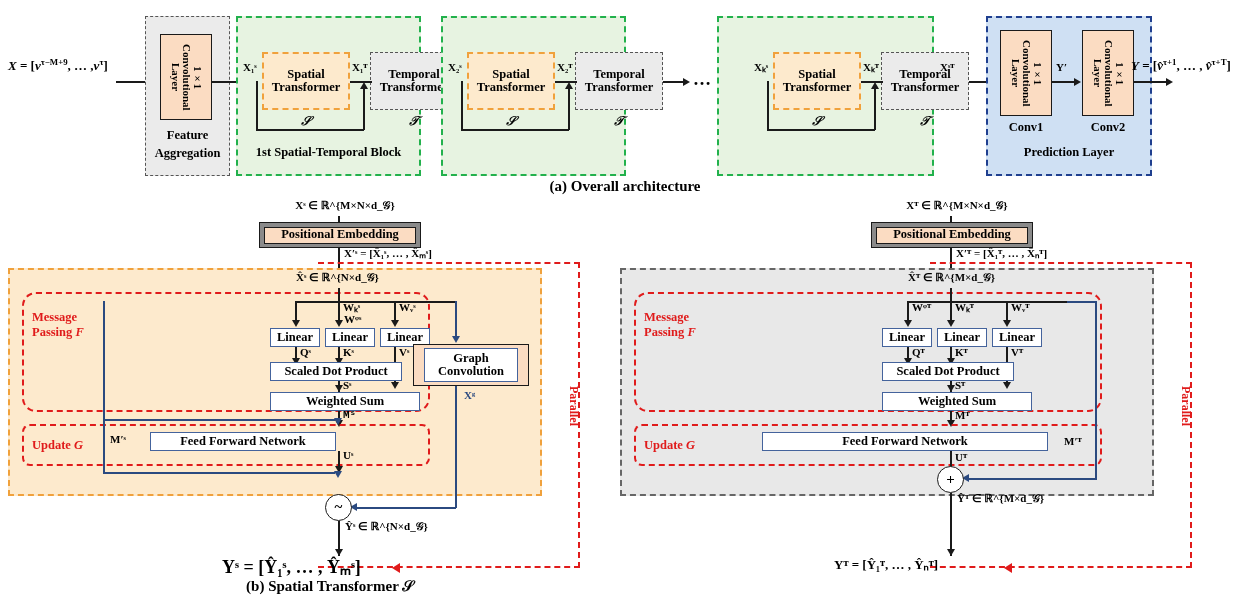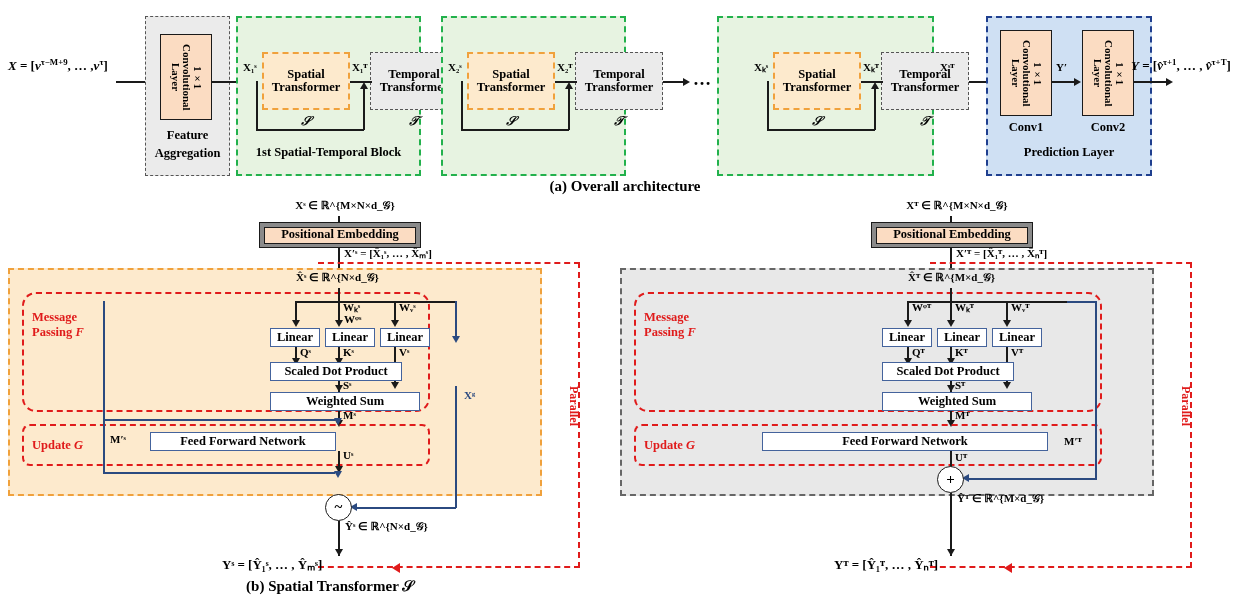--- a/index.html
+++ b/index.html
@@ -245,21 +245,21 @@
   <div class="abs lbl sm" style="left:399px;top:151px;">Vˢ</div>
 
   <div class="abs whitebox ctr lbl md" style="left:270px;top:166px;width:132px;height:19px;">Scaled Dot Product</div>
   <div class="abs vline" style="left:338px;top:185px;height:11px;"></div>
   <div class="abs arrow-d" style="left:335px;top:189px;"></div>
   <div class="abs lbl sm" style="left:343px;top:184px;">Sˢ</div>
 
   <div class="abs whitebox ctr lbl md" style="left:270px;top:196px;width:150px;height:19px;">Weighted Sum</div>
   <div class="abs vline" style="left:338px;top:215px;height:14px;"></div>
   <div class="abs arrow-d" style="left:335px;top:224px;"></div>
-  <div class="abs lbl sm" style="left:343px;top:214px;">Mˢ</div>
+  <div class="abs lbl sm" style="left:343px;top:214px;font-family:Liberation Mono, monospace;">Mˢ</div>
 
   <div class="abs redframe" style="left:22px;top:228px;width:408px;height:42px;border-radius:8px;"></div>
   <div class="abs redtext" style="left:32px;top:242px;font-size:12.5px;">Update <span style="font-style:italic;">G</span></div>
 
   <div class="abs vline" style="left:103px;top:105px;height:118px;background:#2b4a80;"></div>
   <div class="abs hline" style="left:103px;top:223px;width:232px;background:#2b4a80;"></div>
   <div class="abs barrow-d" style="left:334px;top:222px;"></div>
   <div class="abs lbl sm" style="left:110px;top:238px;">M′ˢ</div>
 
   <div class="abs whitebox ctr lbl md" style="left:150px;top:236px;width:186px;height:19px;">Feed Forward Network</div>
@@ -267,31 +267,37 @@
   <div class="abs arrow-d" style="left:335px;top:270px;"></div>
   <div class="abs lbl sm" style="left:343px;top:254px;">Uˢ</div>
 
   <div class="abs vline" style="left:103px;top:223px;height:54px;background:#2b4a80;"></div>
   <div class="abs hline" style="left:103px;top:276px;width:232px;background:#2b4a80;"></div>
   <div class="abs barrow-d" style="left:334px;top:275px;"></div>
 
   <div class="abs bvline" style="left:455px;top:105px;height:38px;"></div>
   <div class="abs bhline" style="left:455px;top:105px;width:1px;"></div>
   <div class="abs barrow-d" style="left:452px;top:140px;"></div>
+  <div class="abs ctr" style="left:413px;top:148px;width:116px;height:42px;background:#fbdcc2;border:1.7px solid #1a1a1a;">
+    <div class="ctr" style="width:94px;height:34px;background:#fff;border:1.2px solid #44639c;flex-direction:column;">
+      <span class="lbl md">Graph</span>
+      <span class="lbl md">Convolution</span>
+    </div>
+  </div>
   <div class="abs lbl sm" style="left:464px;top:194px;color:#2b4a80;">Xᵍ</div>
   <div class="abs bvline" style="left:455px;top:190px;height:122px;"></div>
   <div class="abs bhline" style="left:355px;top:311px;width:101px;"></div>
   <div class="abs barrow-l" style="left:350px;top:307px;"></div>
 
   <div class="abs circ ctr" style="left:325px;top:298px;width:27px;height:27px;font-size:15px;">~</div>
   <div class="abs vline" style="left:338px;top:325px;height:35px;"></div>
   <div class="abs arrow-d" style="left:335px;top:353px;"></div>
   <div class="abs lbl sm" style="left:345px;top:325px;white-space:nowrap;">Ŷˢ ∈ ℝ^{N×d_𝒢}</div>
 
-  <div class="abs lbl" style="left:222px;top:362px;font-size:13px;white-space:nowrap;">Yˢ = [Ŷ₁ˢ, … , Ŷₘˢ]</div>
+  <div class="abs lbl" style="left:222px;top:362px;font-size:18px;white-space:nowrap;">Yˢ = [Ŷ₁ˢ, … , Ŷₘˢ]</div>
 
   <div class="abs" style="left:392px;top:367px;width:0;height:0;border-top:5px solid transparent;border-bottom:5px solid transparent;border-right:8px solid #e01b1b;"></div>
 
   <div class="abs caption" style="left:130px;top:382px;width:400px;">(b) Spatial Transformer 𝒮</div>
 </div>
 
 <div class="abs" style="left:612px;top:196px;width:625px;height:420px;">
 
   <div class="abs ctr lbl sm" style="left:230px;top:2px;width:230px;height:16px;">Xᵀ ∈ ℝ^{M×N×d_𝒢}</div>
   <div class="abs vline" style="left:338px;top:20px;height:10px;"></div>

